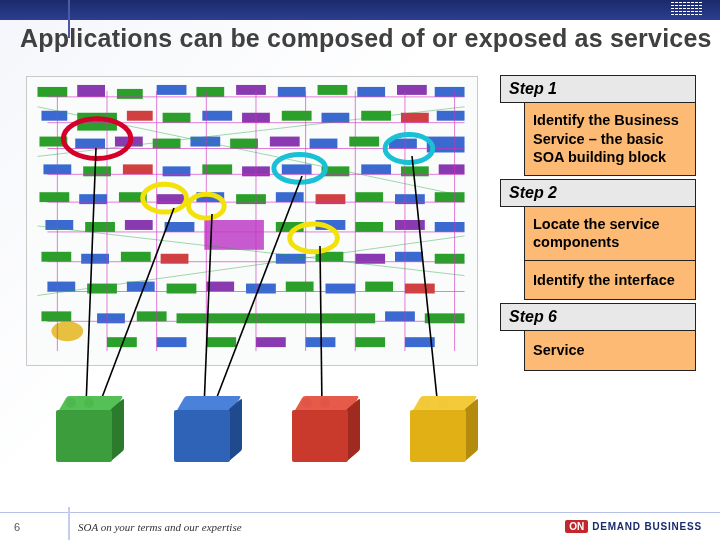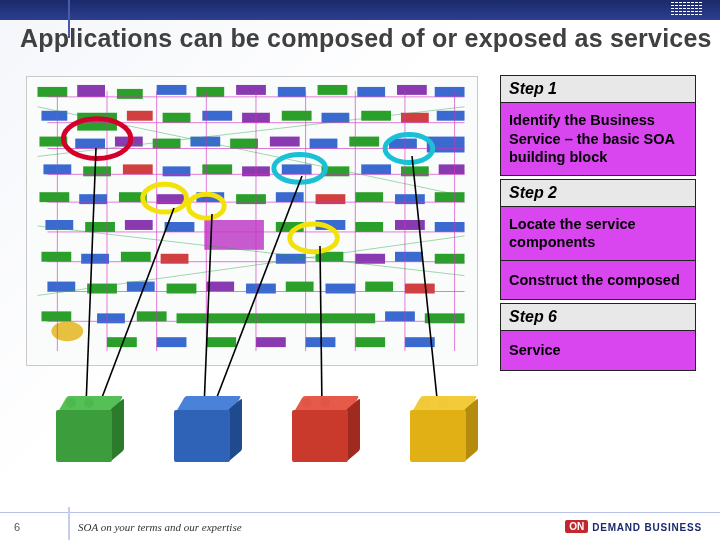--- a/index.html
+++ b/index.html
@@ -138,21 +138,22 @@
     font-size: 16px;
     margin-top: 3px;
   }
   .step-body {
     border: 1px solid #222;
     border-top: none;
     padding: 8px 8px;
     font-weight: bold;
     font-size: 14.5px;
     line-height: 1.28;
-    background: #d946ef;
+    background: #fdba74;
+    margin-left: 24px;
   }
   .step-body.short { padding: 10px 8px; }
 
   .footer {
     position: absolute;
     left: 0; right: 0; bottom: 0;
     height: 28px;
     border-top: 1px solid #b8c2e8;
     display: flex;
     align-items: center;
@@ -172,21 +173,21 @@
     font-size: 11px;
     color:#555;
   }
   .footer .tagline {
     position:absolute;left:78px;
     font-style: italic;
     font-family: Liberation Serif, serif;
   }
   .footer .brand {
     position:absolute; right:18px;
-    display:flex;align-items:flex-end;gap:4px;
+    display:flex;align-items:center;gap:4px;
   }
   .brand .on {
     background:#c1272d;color:#fff;font-weight:bold;
     padding:1px 4px;font-size:10px;border-radius:2px;
   }
   .brand .rest {
     color:#1a2a6b;font-weight:bold;letter-spacing:0.8px;font-size:10px;
   }
   .arrow-lines { position:absolute; left:6px; top:10px; width:452px; height:400px; pointer-events:none; }
 </style>
@@ -395,21 +396,21 @@
       <div class="stud" style="left:10px;top:2px"></div>
         <div class="stud" style="left:28px;top:2px"></div>
     </div>
   </div>
 
   <div class="steps">
     <div class="step-head">Step 1</div>
     <div class="step-body">Identify the Business Service – the basic SOA building block</div>
     <div class="step-head">Step 2</div>
     <div class="step-body">Locate the service components</div>
-    <div class="step-body short">Construct the composed</div>
+    <div class="step-body short">Identify the interface</div>
     <div class="step-head">Step 6</div>
     <div class="step-body short">Service</div>
   </div>
 
 </div>
 
 <div class="footer">
   <div class="vrule2"></div>
   <span class="pagenum">6</span>
   <span class="tagline">SOA on your terms and our expertise</span>

